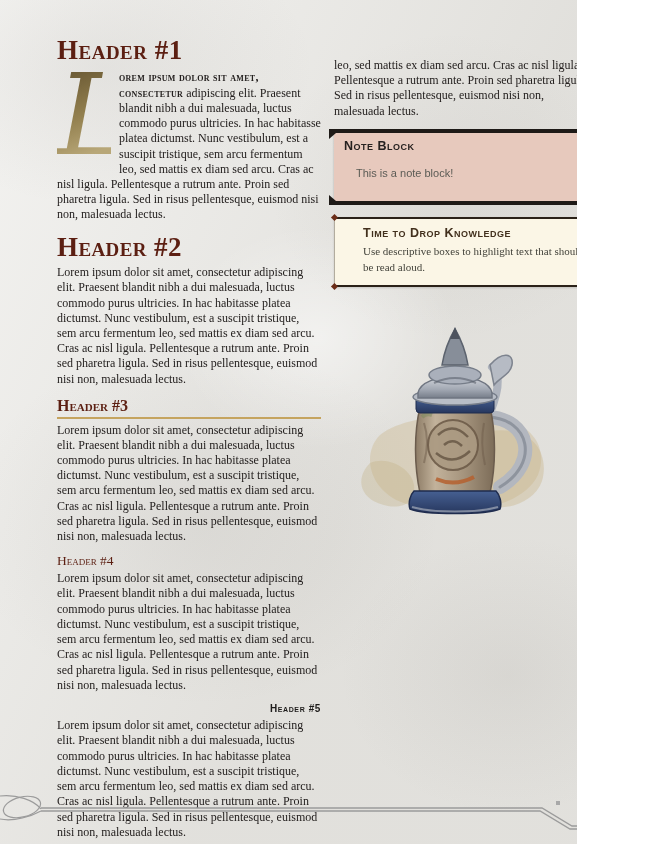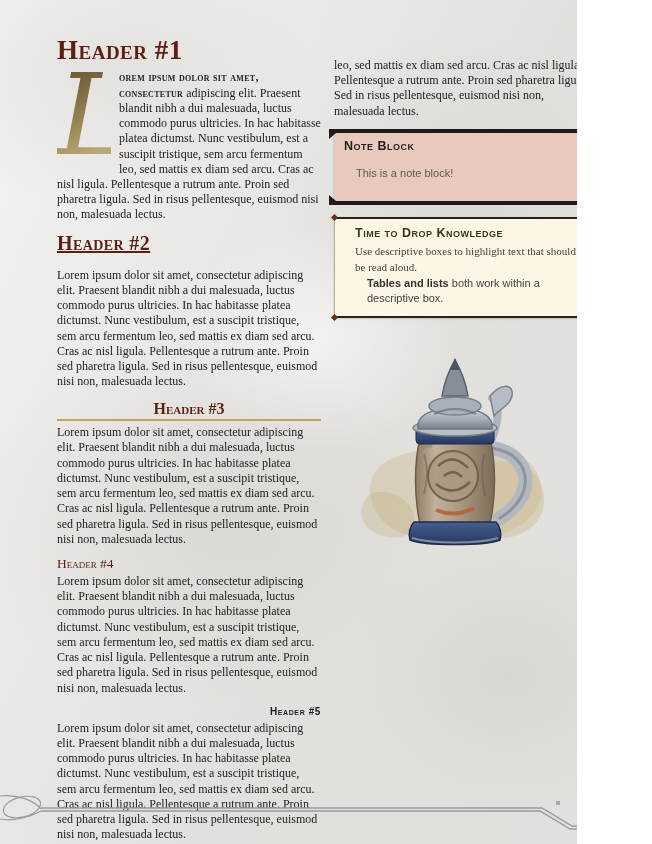--- a/index.html
+++ b/index.html
@@ -17,24 +17,24 @@
     color:#24201f;
   }
   .col{position:absolute; font-size:12px; line-height:1.27;}
   .col-left{left:57px; top:36px; width:264px;}
   .col-right{left:334px; top:58px; width:262px;}
   p{margin:0 0 4px 0; text-align:left;}
   .body-par{margin-bottom:10px;}
 
   h1.doc-h1{font-family:"Liberation Serif",serif; font-variant:small-caps; font-weight:700;
     color:#5c1f12; font-size:27px; margin:0 0 6px 0; line-height:1.05; letter-spacing:.5px;}
-  h2.doc-h2{font-variant:small-caps; font-weight:700; color:#5c1f12; font-size:20px;
-    margin:10px 0 14px 0; line-height:1.05; letter-spacing:.4px;text-decoration:underline;}
+  h2.doc-h2{font-variant:small-caps; font-weight:700; color:#5c1f12; font-size:27px;
+    margin:10px 0 4px 0; line-height:1.05; letter-spacing:.4px;}
   h3.doc-h3{font-variant:small-caps; font-weight:700; color:#5c1f12; font-size:16px;
-    margin:10px 0 4px 0; line-height:1.1; border-bottom:2px solid #c5a45f; padding-bottom:2px;text-align:center;}
+    margin:10px 0 4px 0; line-height:1.1; border-bottom:2px solid #c5a45f; padding-bottom:2px;}
   h4.doc-h4{font-variant:small-caps; font-weight:400; color:#5c1f12; font-size:13.5px;
     margin:9px 0 2px 0; line-height:1.1;}
   h5.doc-h5caps{font-family:"Liberation Sans",sans-serif; font-variant:small-caps; font-weight:700;
     color:#1d1b1a; font-size:10px; margin:10px 0 4px 0; letter-spacing:.6px; line-height:1.1;text-align:right;}
 
   
   .lead-par{min-height:112px;}
   .dropcap{
     float:left; width:54px; height:98px; margin:2px 8px 0 0; position:relative;
     font-family:"DejaVu Serif",serif; font-size:112px; line-height:86px; font-style:italic;
@@ -56,21 +56,21 @@
   .note-bar.bottom::after{content:""; position:absolute; right:0; bottom:4px;
     border-bottom:6px solid #1e1a17; border-left:7px solid transparent;}
   .note-body{background:#e7c9bd; padding:6px 10px 8px 10px; box-shadow:0 1px 2px rgba(0,0,0,.25);}
   .note-title{font-family:"Liberation Sans",sans-serif; font-variant:small-caps; font-weight:700;
     font-size:12.5px; color:#262120; letter-spacing:.5px; margin:0 0 1px 0;}
   .note-text{font-family:"Liberation Sans",sans-serif; font-size:11px; color:#5b5b55; margin:12px;}
 
   
   .desc-box{position:relative; background:#fbf6e6; border-top:2px solid #2a2118; border-bottom:2px solid #2a2118;
     border-left:1px solid rgba(42,33,24,.35); border-right:1px solid rgba(42,33,24,.35);
-    padding:7px 10px 9px 20px; margin:0 0 10px 0; box-shadow:0 1px 2px rgba(0,0,0,.15);}
+    padding:7px 10px 9px 28px; margin:0 0 10px 0; box-shadow:0 1px 2px rgba(0,0,0,.15);}
   .desc-dot{position:absolute; width:5px; height:5px; background:#6b2d18; transform:rotate(45deg);}
   .desc-dot.tl{left:-3px; top:-4px;} .desc-dot.tr{right:-3px; top:-4px;}
   .desc-dot.bl{left:-3px; bottom:-4px;} .desc-dot.br{right:-3px; bottom:-4px;}
   .desc-title{font-family:"Liberation Sans",sans-serif; font-variant:small-caps; font-weight:700;
     font-size:12.5px; color:#42301d; letter-spacing:.5px; margin:0 0 2px 0;}
   .desc-text{font-family:Liberation Serif, serif; font-size:11px; color:#44443c; margin:0; line-height:1.45;}
   .desc-indent{font-family:"Liberation Sans",sans-serif; font-size:11px; color:#44443c; margin:0;
     padding-left:12px; line-height:1.45;}
   .desc-indent b{color:#33332c;}
 
@@ -117,21 +117,20 @@
       <div class="note-bar bottom"></div>
     </div>
 
     <div class="desc-box">
       <span class="desc-dot tl"></span>
       <span class="desc-dot tr"></span>
       <span class="desc-dot bl"></span>
       <span class="desc-dot br"></span>
       <p class="desc-title">Time to Drop Knowledge</p>
       <p class="desc-text">Use descriptive boxes to highlight text that should be read aloud.</p>
-      <p class="desc-indent"><b>Tables and lists</b><span> both work within a descriptive box.</span></p>
     </div>
 
     <div class="stein-wrap">
       <svg width="210" height="215" viewBox="0 0 210 215">
         <defs>
           <linearGradient id="bodyGrad" x1="0" y1="0" x2="1" y2="0">
             <stop offset="0" stop-color="#8d7c66"></stop>
             <stop offset="0.25" stop-color="#c2b29b"></stop>
             <stop offset="0.6" stop-color="#a6957e"></stop>
             <stop offset="1" stop-color="#7c6c58"></stop>

